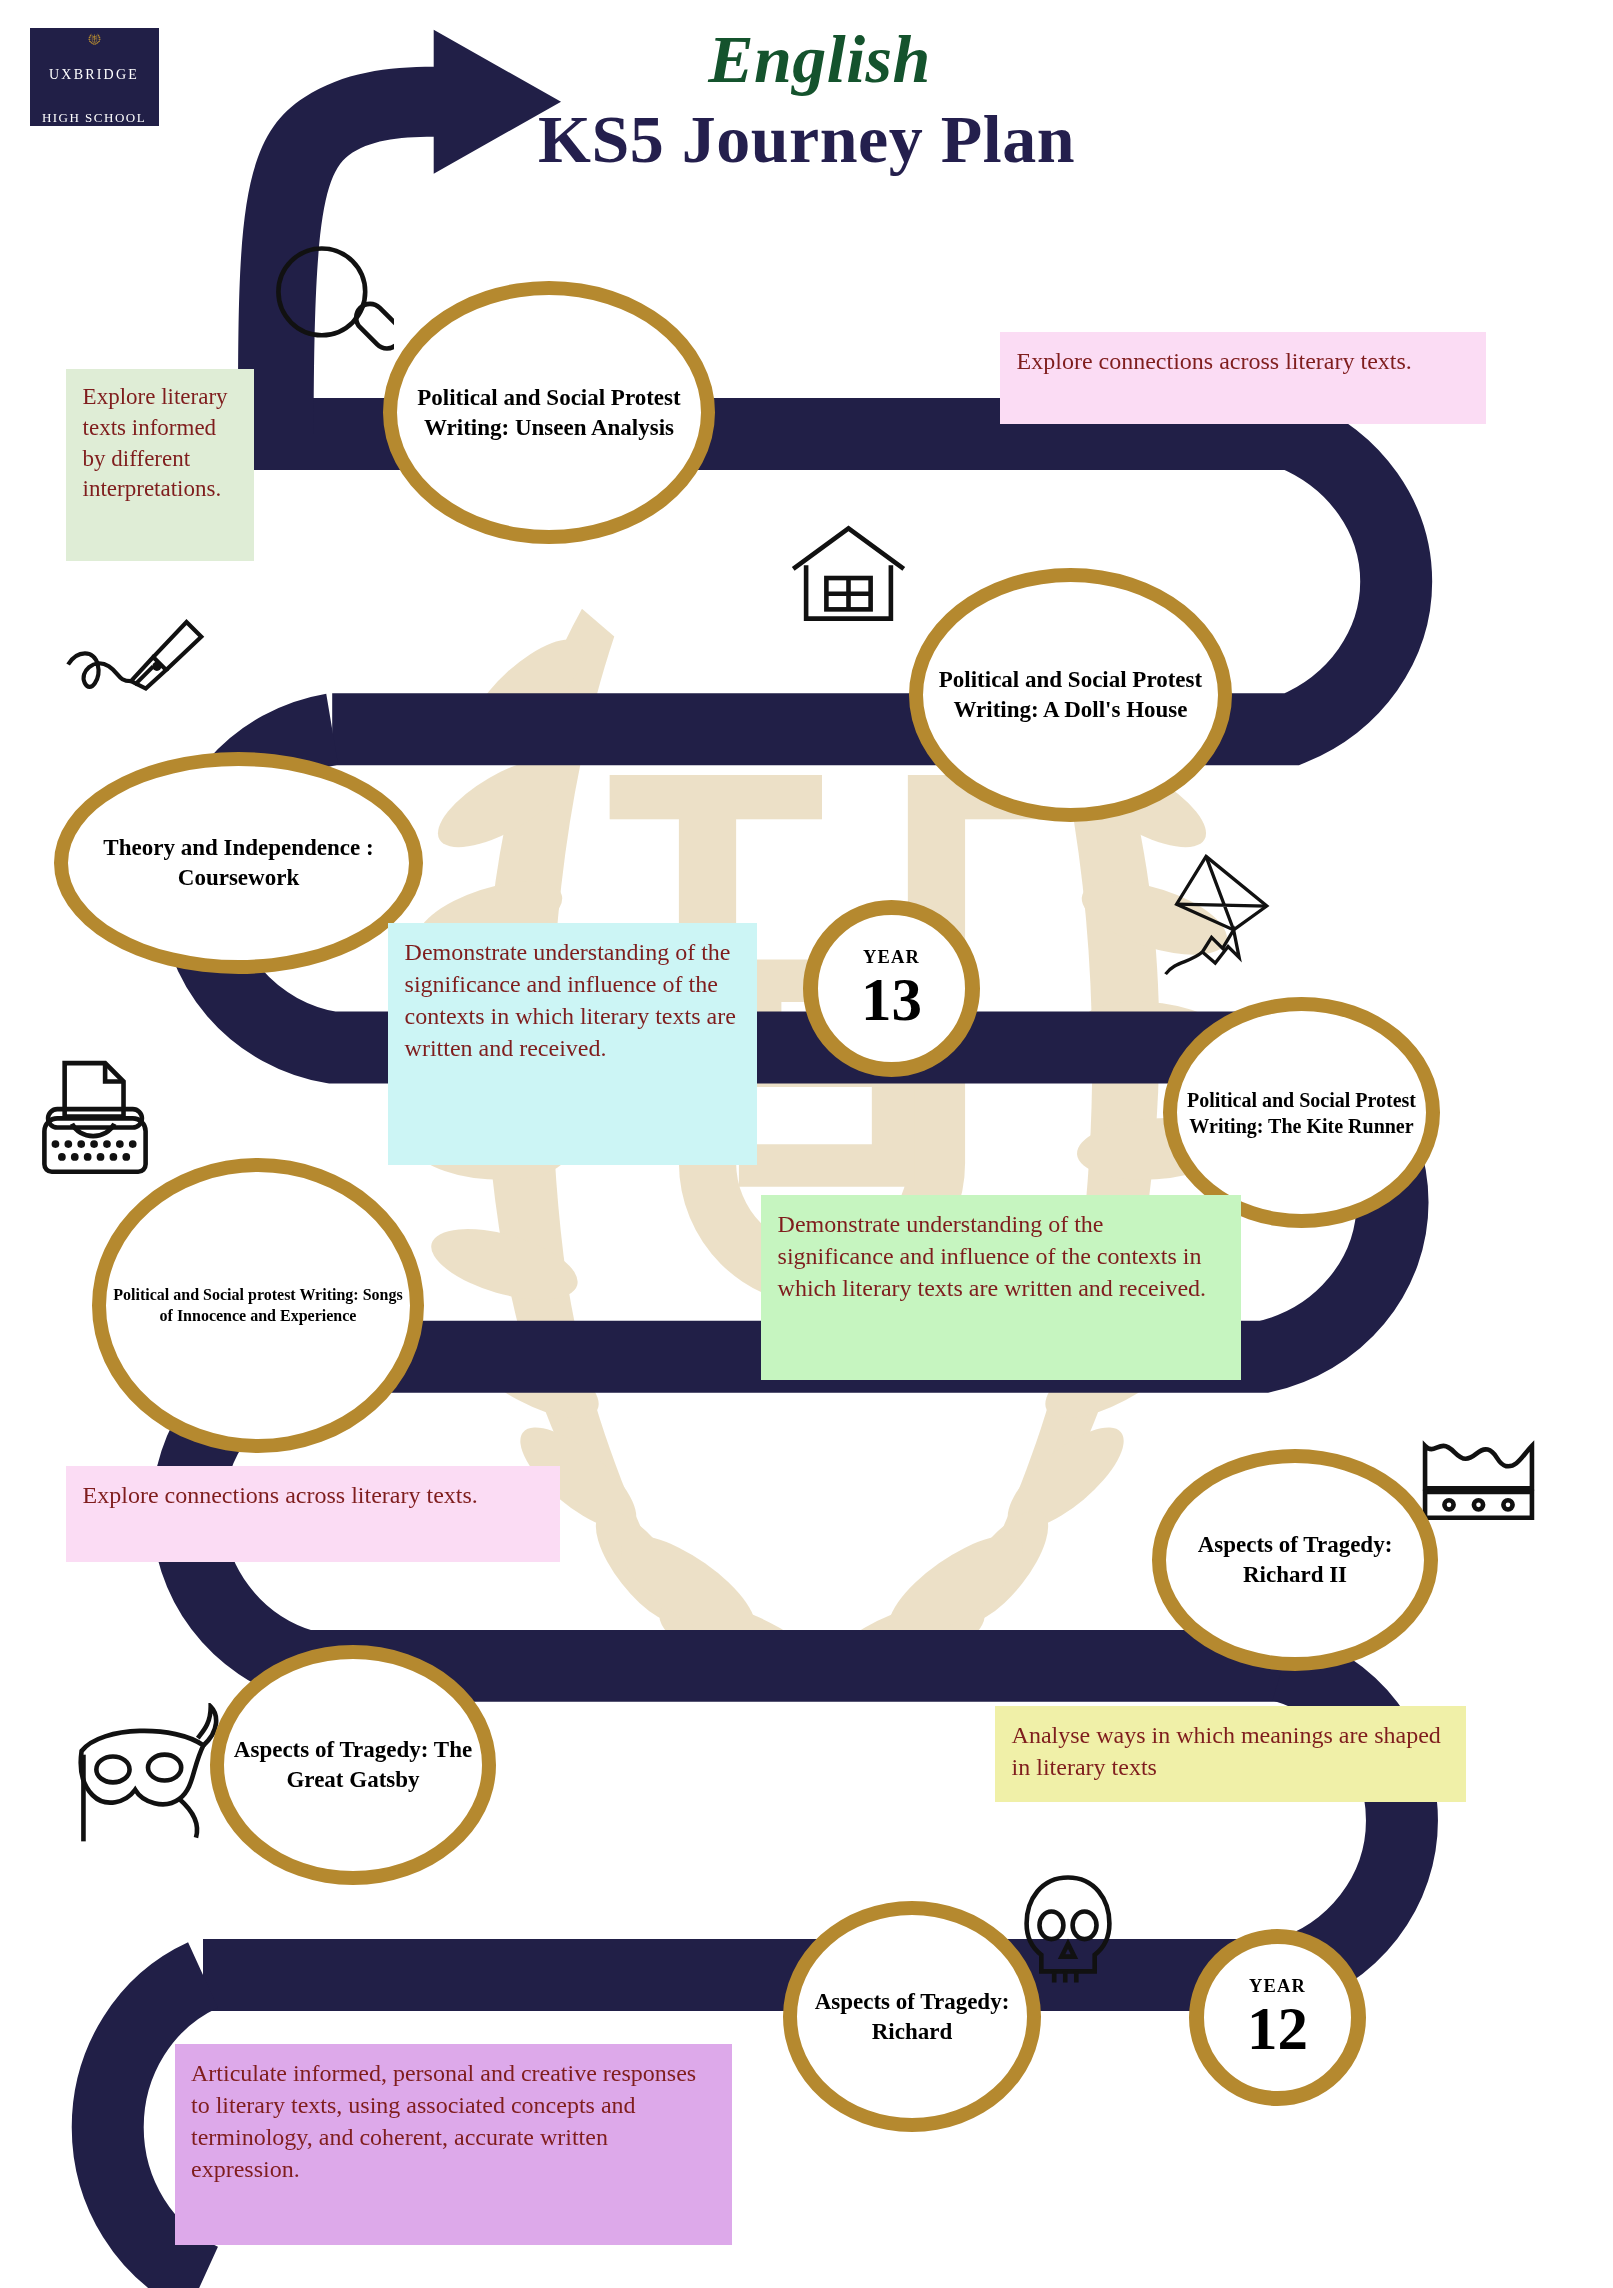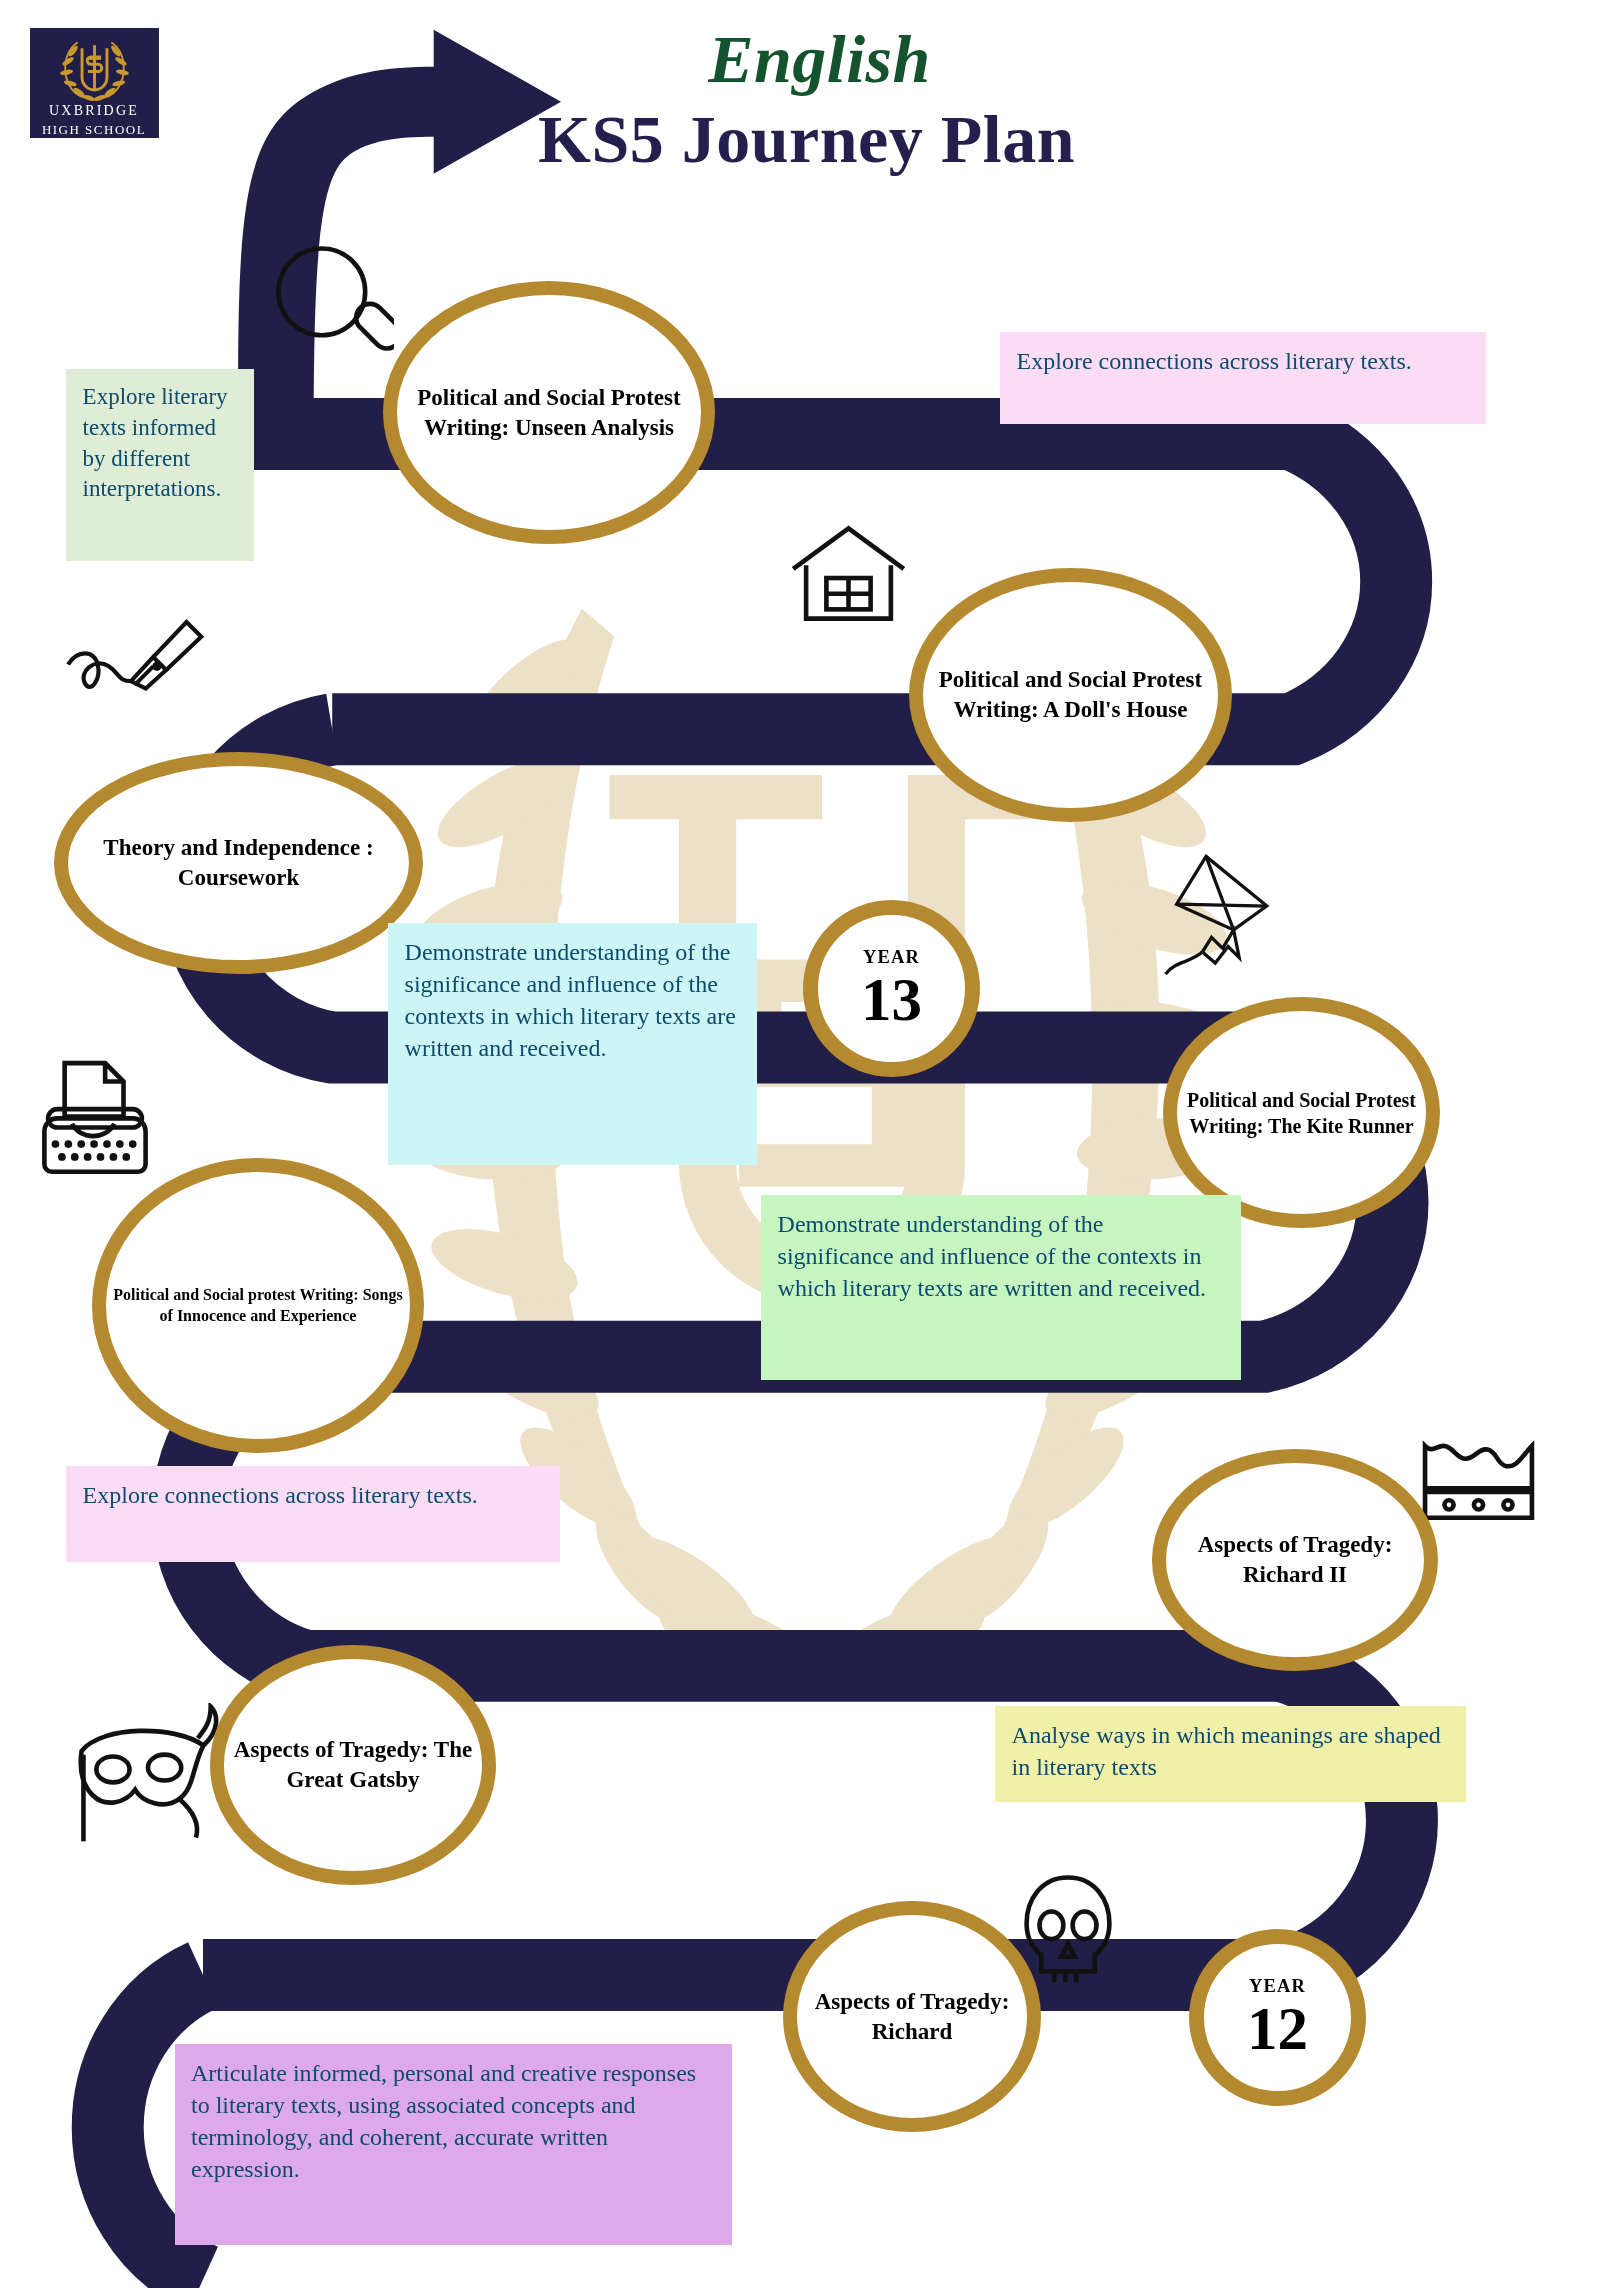--- a/index.html
+++ b/index.html
@@ -9,36 +9,36 @@
   #stage{position:absolute;inset:0;width:1613px;height:2289px;}
 
   
   .watermark{position:absolute;left:305px;top:498px;width:1034px;height:1311px;
              opacity:.55;pointer-events:none;}
 
   
   .road{position:absolute;left:0;top:0;width:1613px;height:2289px;pointer-events:none;}
 
   
-  .logo{position:absolute;left:29.5px;top:28px;width:129px;height:110px;background:#211f47;
-        display:flex;flex-direction:column;align-items:center;justify-content:flex-start;}
+  .logo{position:absolute;left:29.5px;top:28px;width:129px;height:98px;background:#211f47;
+        display:flex;flex-direction:column;align-items:center;justify-content:flex-start;gap:24px;}
   .logo .crest{width:109px;height:92px;margin-top:3.7px;}
   .logo .lname{color:#fff;font-size:14px;letter-spacing:2.2px;font-family:"Liberation Serif",serif;margin-top:-1.8px;}
   .logo .lsub{color:#fff;font-size:13px;letter-spacing:1.5px;font-family:"Liberation Serif",serif;margin-top:2.8px;}
 
   
   .title-main{position:absolute;left:13px;top:20px;width:1613px;text-align:center;
               color:#14532d;font-weight:bold;font-style:italic;font-size:68px;
               font-family:"Liberation Serif",serif;letter-spacing:0.5px;}
   .title-sub{position:absolute;left:0;top:100px;width:1613px;text-align:center;
              color:#241f4d;font-weight:bold;font-size:68px;
              font-family:"Liberation Serif",serif;letter-spacing:0.5px;}
 
   
-  .note{position:absolute;color:#0c4a6e;font-family:"Liberation Serif",serif;
+  .note{position:absolute;color:#7f1d1d;font-family:"Liberation Serif",serif;
         line-height:1.34;padding:13px 16.6px;box-sizing:border-box;}
 
   
   .oval{position:absolute;background:#ffffff;border:14.8px solid #b5892f;border-radius:50%;
         box-sizing:border-box;display:flex;align-items:center;justify-content:center;
         text-align:center;font-weight:bold;color:#000;
         font-family:"Liberation Serif",serif;line-height:1.3;}
   .oval span{display:block;padding:0 5.5px;}
 
   .yearnode{position:absolute;background:#ffffff;border:15.7px solid #b5892f;border-radius:50%;

